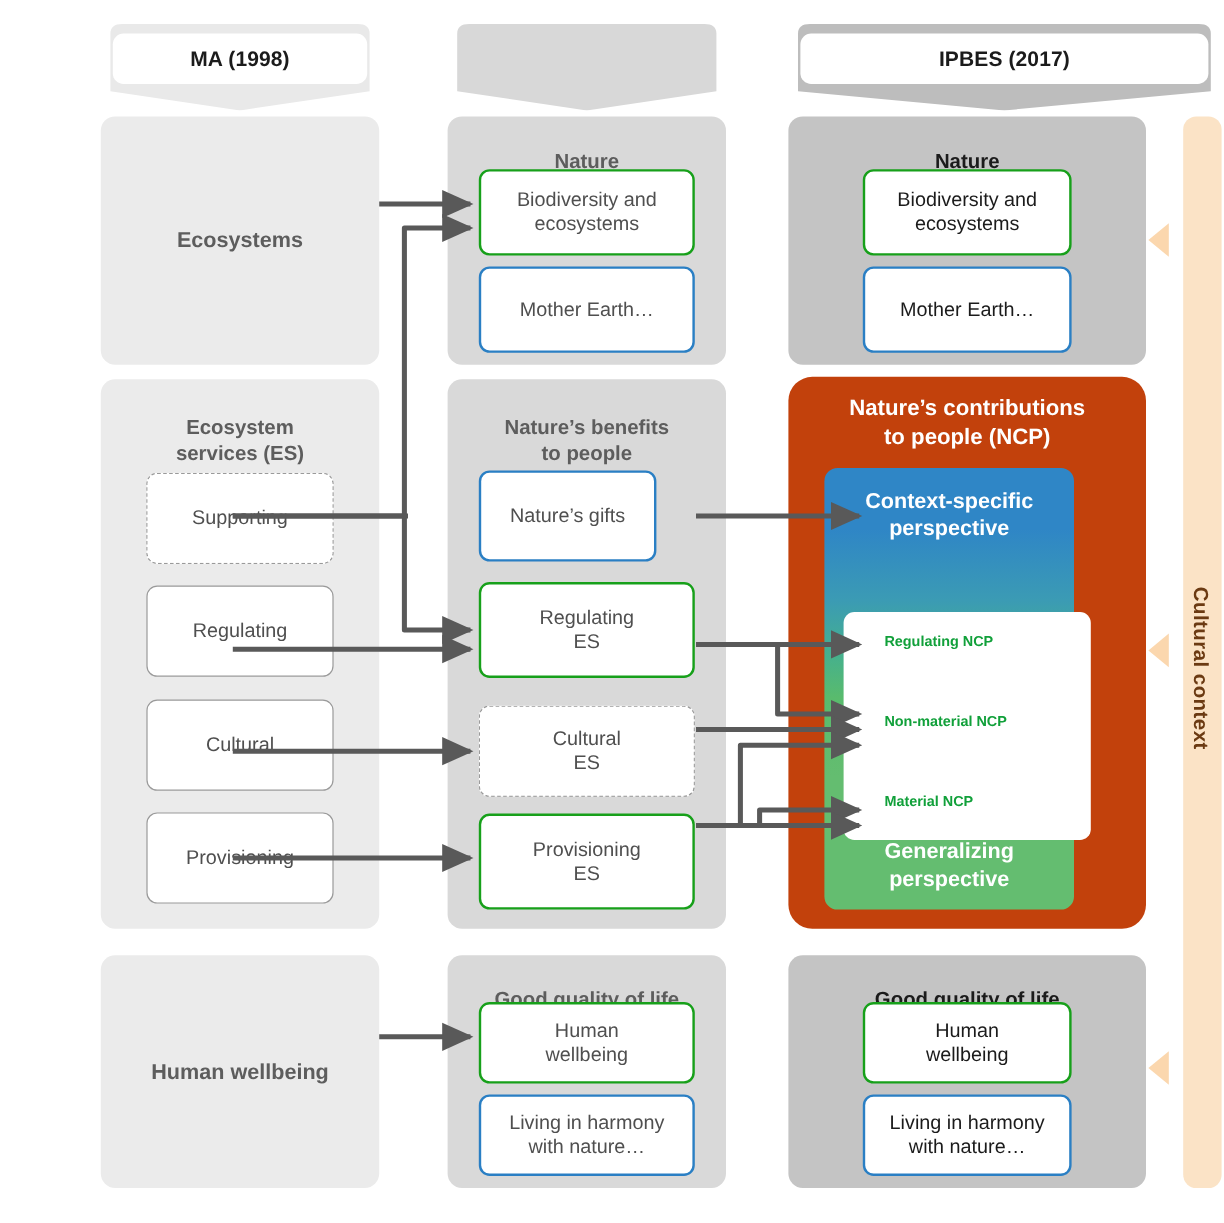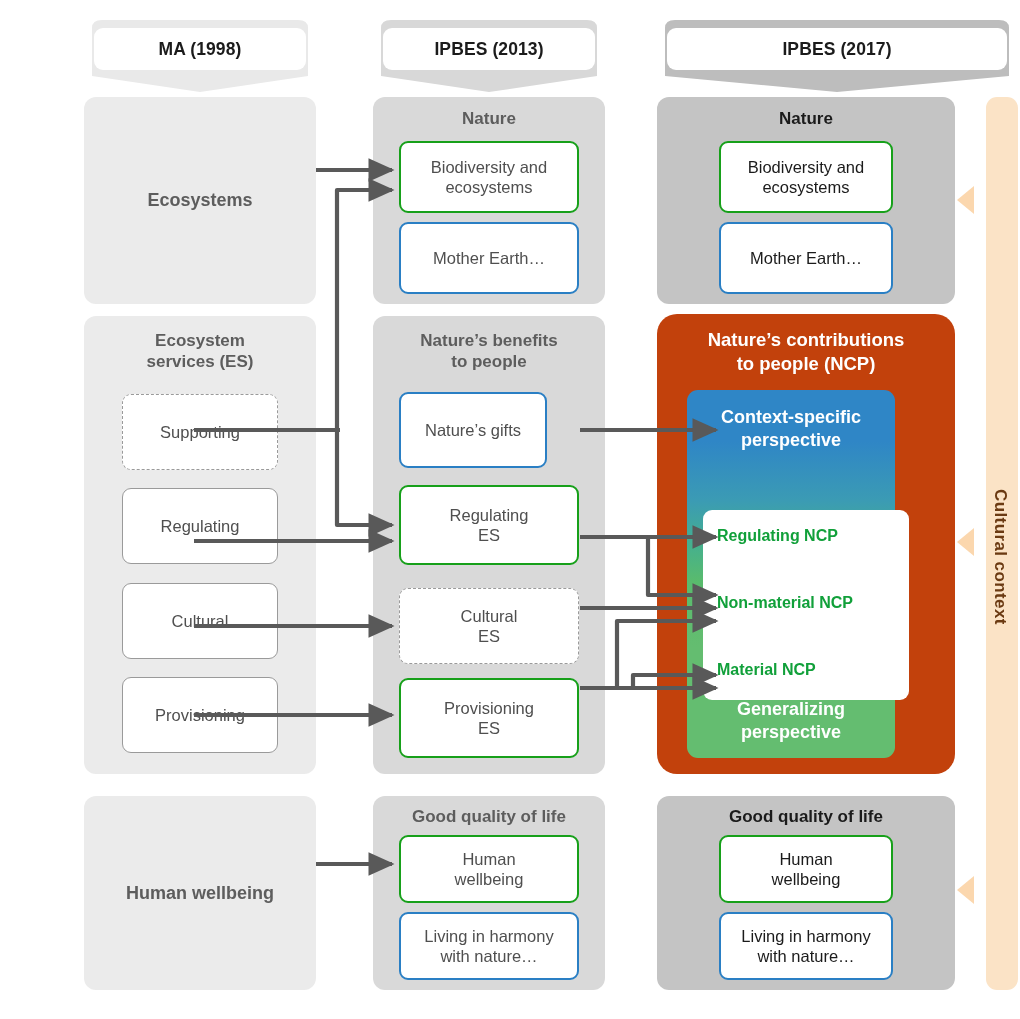--- a/index.html
+++ b/index.html
@@ -11,21 +11,21 @@
   .hdr{position:absolute;box-sizing:border-box;}
   .hdr .tail{position:absolute;left:0;top:0;width:100%;height:100%;}
   .hdr .plate{position:absolute;left:10px;top:8px;right:10px;bottom:22px;
       background:#ffffff;border-radius:9px;display:flex;align-items:center;
       justify-content:center;}
   .hdr .plate span{font-weight:bold;font-size:17.5px;color:#1b1b1b;letter-spacing:.1px;}
 
   
   .panel{position:absolute;box-sizing:border-box;border-radius:12px;}
   .panel-title{position:absolute;left:0;right:0;text-align:center;
-      font-weight:bold;font-size:17px;line-height:21px;}
+      font-weight:bold;font-size:17px;line-height:21px;margin-top:16px;}
   .p-light{background:#ebebeb;}
   .p-mid{background:#d9d9d9;}
   .p-dark{background:#c4c4c4;}
   .t-grey{color:#5d5d5d;}
   .t-black{color:#1b1b1b;}
 
   
   .box{position:absolute;box-sizing:border-box;background:#ffffff;border-radius:9px;
       display:flex;align-items:center;justify-content:center;text-align:center;
       font-size:16.5px;line-height:20px;}
@@ -41,22 +41,22 @@
   .ncp-title{position:absolute;left:8px;right:8px;top:14px;text-align:center;
       color:#ffffff;font-weight:bold;font-size:18.5px;line-height:24px;}
   .ncp-grad{position:absolute;border-radius:11px;
       background:linear-gradient(to bottom,#2f86c6 0%,#2f86c6 14%,#3b9bb4 30%,
                  #45b08e 42%,#59bb6d 52%,#64bd70 70%,#64bd70 100%);}
   .persp-top{position:absolute;left:6px;right:6px;top:16px;text-align:center;
       color:#ffffff;font-weight:bold;font-size:18px;line-height:23px;}
   .persp-bot{position:absolute;left:6px;right:6px;bottom:14px;text-align:center;
       color:#ffffff;font-weight:bold;font-size:18px;line-height:23px;}
   .ncp-card{position:absolute;background:#ffffff;border-radius:9px;}
-  .ncp-item{position:absolute;color:#11a03a;font-weight:bold;font-size:16px;
-      white-space:nowrap;}
+  .ncp-item{position:absolute;color:#11a03a;font-weight:bold;font-size:12px;
+      white-space:nowrap;margin-left:20px;}
 
   
   .cc-bar{position:absolute;background:#fbe3c6;border-radius:11px;}
   .cc-label{position:absolute;color:#6b3a12;font-weight:bold;font-size:17px;
       white-space:nowrap;transform-origin:0 0;transform:rotate(90deg);letter-spacing:.4px;}
   .cc-tri{position:absolute;width:0;height:0;
       border-top:14px solid transparent;border-bottom:14px solid transparent;
       border-right:17px solid #fbd7ae;}
 
   svg.wires{position:absolute;left:0;top:0;width:1020px;height:1019px;
@@ -73,23 +73,20 @@
     </svg>
     <div class="plate">
       <span>MA (1998)</span>
     </div>
   </div>
 
   <div class="hdr" style="left:373px;top:20px;width:232px;height:72px;">
     <svg class="tail" viewBox="0 0 232 72" preserveAspectRatio="none">
       <path d="M8,8 Q8,0 18,0 L214,0 Q224,0 224,8 L224,56 L116,72 L8,56 Z" fill="#d8d8d8"></path>
     </svg>
-    <div class="plate">
-      <span>IPBES (2013)</span>
-    </div>
   </div>
 
   <div class="hdr" style="left:657px;top:20px;width:360px;height:72px;">
     <svg class="tail" viewBox="0 0 360 72" preserveAspectRatio="none">
       <path d="M8,8 Q8,0 18,0 L342,0 Q352,0 352,8 L352,56 L180,72 L8,56 Z" fill="#bdbdbd"></path>
     </svg>
     <div class="plate">
       <span>IPBES (2017)</span>
     </div>
   </div>

